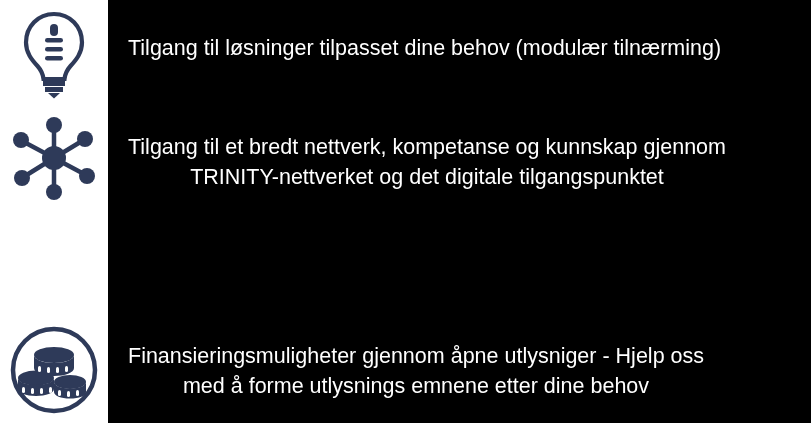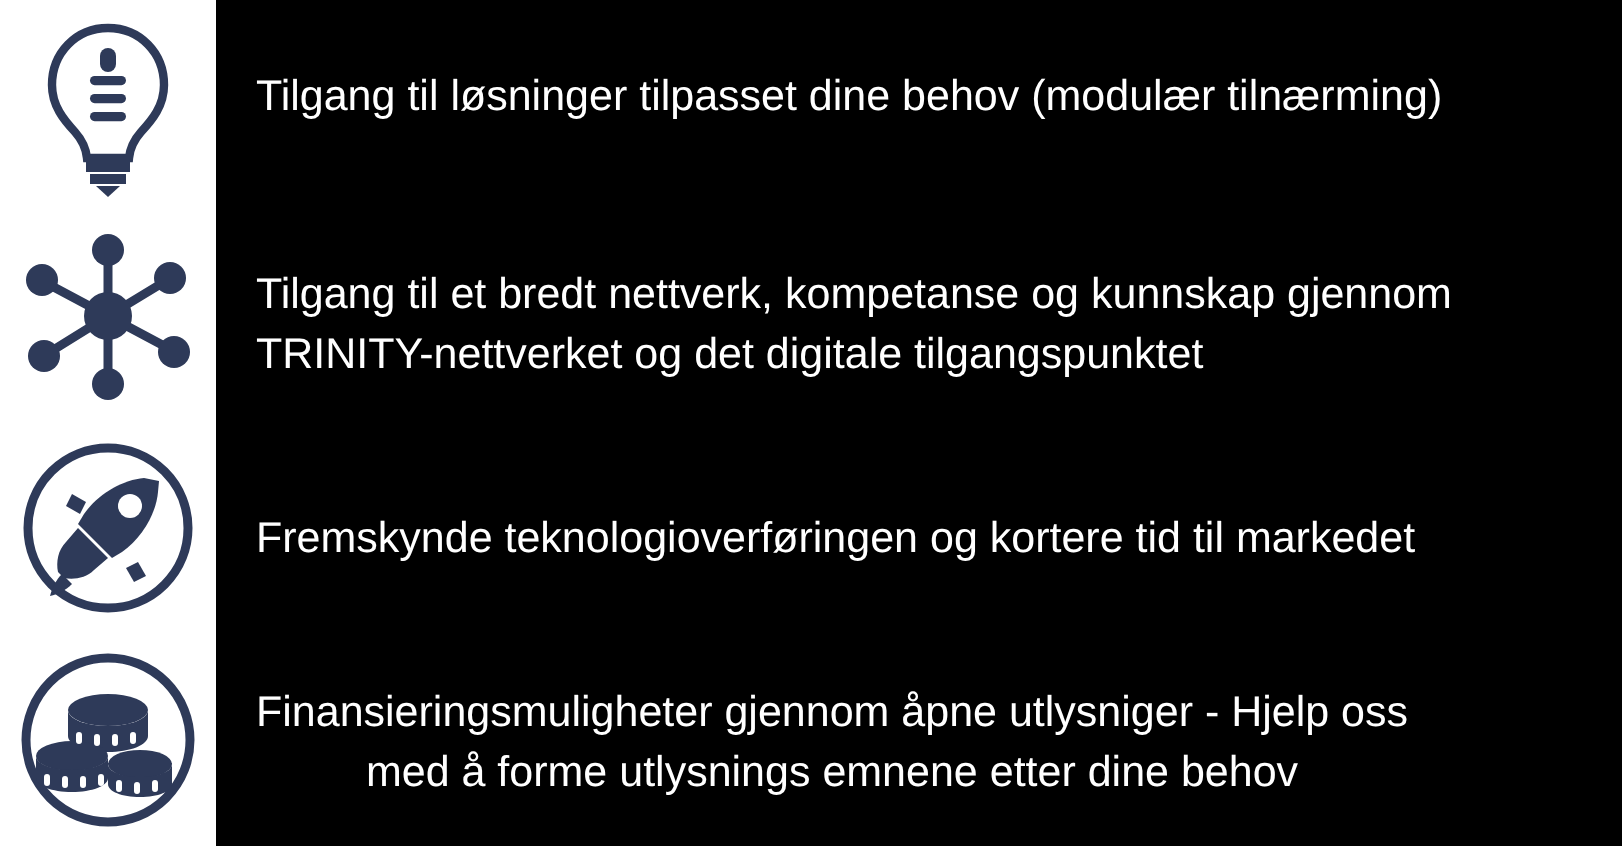--- a/index.html
+++ b/index.html
@@ -62,21 +62,21 @@
   }
   .text-cell .label {
     color: #ffffff;
     font-size: 21.5px;
     line-height: 30px;
     letter-spacing: 0px;
     white-space: pre-line;
     font-family: "Liberation Sans", sans-serif;
   }
   .pad-a { padding-top: 33px; }
-  .pad-b { padding-top: 27px; }
+  .pad-b { padding-top: 27px; text-align: center; }
   .pad-c { padding-top: 43px; }
   .pad-d { padding-top: 24px; }
 </style>
 </head>
 <body>
 
 <div id="slide">
 
   <div class="icon-column"></div>
 
@@ -123,38 +123,20 @@
           <circle cx="11" cy="26" r="8"></circle>
         </g>
       </svg>
     </div>
     <div class="text-cell pad-b">
       <span class="label">Tilgang til et bredt nettverk, kompetanse og kunnskap gjennom
 TRINITY-nettverket og det digitale tilgangspunktet</span>
     </div>
   </div>
 
-  <div class="row row-2">
-    <div class="icon-cell">
-      <svg width="90" height="90" viewBox="0 0 90 90" aria-hidden="true">
-        <circle cx="45" cy="45" r="40" fill="none" stroke="#2e3a59" stroke-width="4.5"></circle>
-        <g fill="#2e3a59">
-          <path d="M63 20 C52 21 40 28 33 38 L30 43 L47 60 L52 57 C62 50 69 38 70 27 L70.5 21.5 Z"></path>
-          <circle cx="56" cy="34" r="6" fill="#ffffff"></circle>
-          <path d="M30 45 L24 52 C20 56 19 62 20 67 L23 70 C28 71 34 70 38 66 L45 60 Z"></path>
-          <path d="M22 68 C19 71 17 75 16 79 C20 78 24 76 27 73 Z"></path>
-          <path d="M27 28 L34 32 L31 38 L24 34 Z"></path>
-          <path d="M60 62 L64 69 L58 72 L54 65 Z"></path>
-        </g>
-      </svg>
-    </div>
-    <div class="text-cell pad-c">
-      <span class="label">Fremskynde teknologioverføringen og kortere tid til markedet</span>
-    </div>
-  </div>
 
   <div class="row row-3">
     <div class="icon-cell">
       <svg width="92" height="92" viewBox="0 0 92 92" aria-hidden="true">
         <circle cx="46" cy="46" r="41" fill="none" stroke="#2e3a59" stroke-width="4.5"></circle>
         <g fill="#2e3a59">
           <ellipse cx="46" cy="31" rx="20" ry="8"></ellipse>
           <path d="M26 31 L26 44 C26 48.5 35 52 46 52 C57 52 66 48.5 66 44 L66 31 C66 35.5 57 39 46 39 C35 39 26 35.5 26 31 Z"></path>
           <ellipse cx="28" cy="54" rx="18" ry="7.5"></ellipse>
           <path d="M10 54 L10 65 C10 69 18 72 28 72 C38 72 46 69 46 65 L46 54 C46 58 38 61 28 61 C18 61 10 58 10 54 Z"></path>

